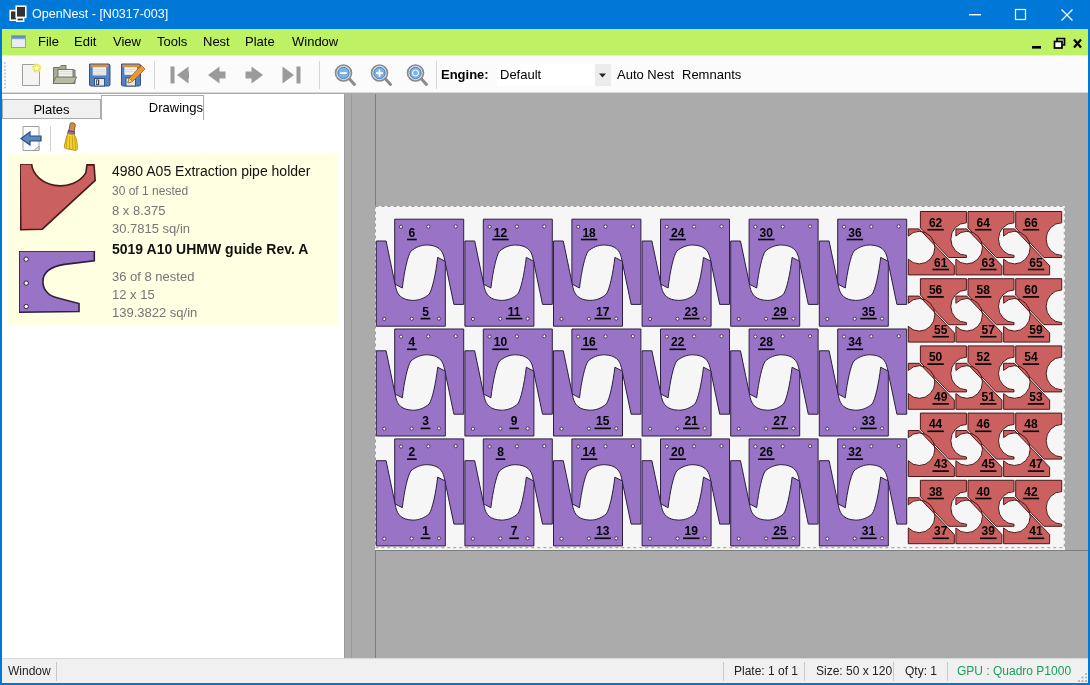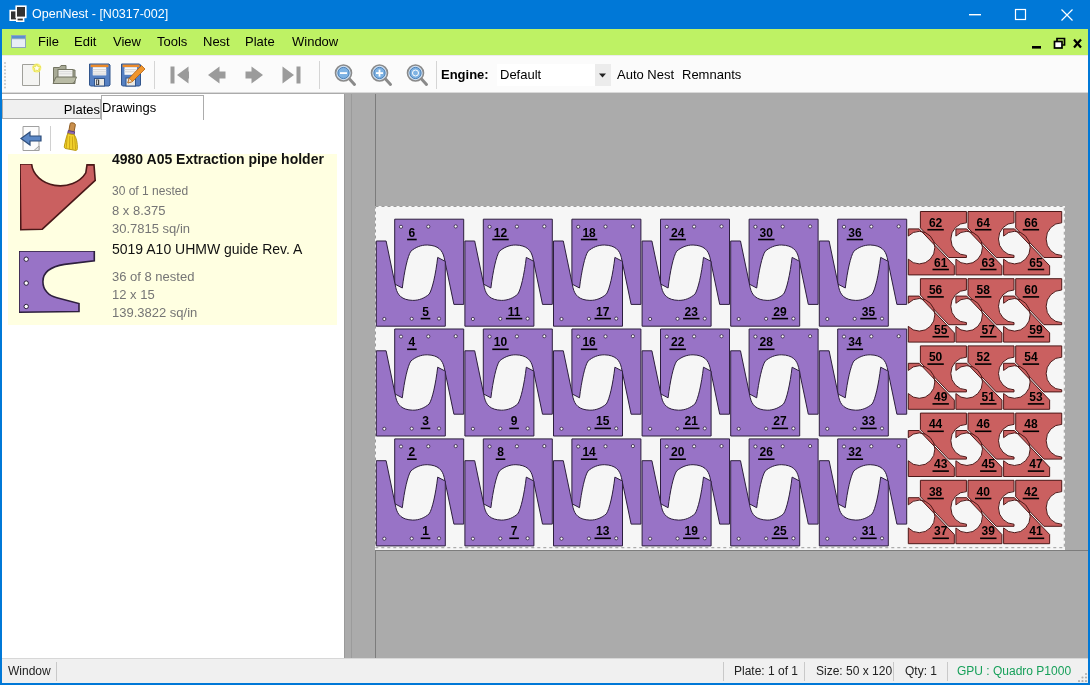--- a/index.html
+++ b/index.html
@@ -7,21 +7,21 @@
 .abs { position:absolute; }
 </style></head>
 <body>
 
 <div class="abs" style="left:0;top:0;width:1090px;height:29px;background:#0078d7">
   <svg class="abs" style="left:9px;top:5px" width="20" height="19" viewBox="0 0 20 19">
     <rect x="1.2" y="5.6" width="7.2" height="9.6" fill="#333" stroke="#fff" stroke-width="1.6"></rect>
     <rect x="7.2" y="1.2" width="9.6" height="11.2" fill="#333" stroke="#fff" stroke-width="1.6"></rect>
     <rect x="7.8" y="12.8" width="6.8" height="3.4" fill="#333" stroke="#fff" stroke-width="1.6"></rect>
   </svg>
-  <div class="abs" style="left:32px;top:0;height:29px;line-height:29px;color:#fff;font-size:12.5px">OpenNest - [N0317-002]</div>
+  <div class="abs" style="left:32px;top:0;height:29px;line-height:29px;color:#fff;font-size:12.5px">OpenNest - [N0317-003]</div>
   <svg class="abs" style="left:967px;top:0" width="16" height="29">
       <rect x="2" y="14" width="12" height="1.4" fill="#fff"></rect>
     </svg>
   <svg class="abs" style="left:1013px;top:0" width="16" height="29">
       <rect x="2.5" y="9.5" width="10" height="10" fill="none" stroke="#fff" stroke-width="1.2"></rect>
     </svg>
   <svg class="abs" style="left:1059px;top:0" width="16" height="29">
       <path d="M2.5,9.5 L13.5,20.5 M13.5,9.5 L2.5,20.5" stroke="#fff" stroke-width="1.2"></path>
     </svg>
 </div>
@@ -145,42 +145,42 @@
     <div class="abs" style="right:0;top:0;width:16px;height:22px;background:#ececec"></div>
     <svg class="abs" style="right:4px;top:8px" width="9" height="7">
         <path d="M1,1.5 L4.5,5.5 L8,1.5 Z" fill="#222"></path>
       </svg>
   </div>
   <div class="abs" style="left:617px;top:0;height:38px;line-height:37px;font-size:13px">Auto Nest</div>
   <div class="abs" style="left:682px;top:0;height:38px;line-height:37px;font-size:13px">Remnants</div>
 </div>
 
 <div class="abs" style="left:0;top:94px;width:345px;height:564px;background:#fff;border-right:1px solid #9a9a9a">
-  <div class="abs" style="left:2px;top:5px;width:99px;height:20px;background:#f0f0f0;border:1px solid #acacac;font-size:13px;text-align:right;line-height:19px">Plates</div>
-  <div class="abs" style="left:101px;top:1px;width:103px;height:25px;background:#fff;border:1px solid #acacac;border-bottom:none;font-size:13px;text-align:left;line-height:23px">Drawings</div>
+  <div class="abs" style="left:2px;top:5px;width:99px;height:20px;background:#f0f0f0;border:1px solid #acacac;font-size:13px;text-align:center;line-height:19px">Plates</div>
+  <div class="abs" style="left:101px;top:1px;width:103px;height:25px;background:#fff;border:1px solid #acacac;border-bottom:none;font-size:13px;text-align:right;line-height:23px">Drawings</div>
 
   <svg class="abs" style="left:17px;top:31px" width="28" height="27" viewBox="0 0 28 27">
     <path d="M6,1.5 H22 V25.5 H6 Z" fill="#fcfcfc" stroke="#a0a0a0"></path>
     <path d="M17,25.5 L22,21 V25.5 Z" fill="#e6e6e6" stroke="#a0a0a0"></path>
     <path d="M13,7 L4,13.5 L13,20 V16 H24 V11 H13 Z" fill="#5b87c5" stroke="#2d4d7b" stroke-width="1.2"></path>
   </svg>
   <div class="abs" style="left:50px;top:32px;width:1px;height:25px;background:#d0d0d0"></div>
   <svg class="abs" style="left:58px;top:28px" width="28" height="30" viewBox="0 0 28 30">
     <path d="M13.5,0.8 C16,0.8 17.5,1.6 17.3,3.2 L16,10 L10.8,9 L12,2.4 C12.2,1.2 12.5,0.8 13.5,0.8 Z" fill="#c98f4d" stroke="#8d5a20"></path>
     <path d="M10.3,8.6 L16.6,9.8 L16,13 L9.7,11.8 Z" fill="#8f6bb0" stroke="#5d3f7d"></path>
     <path d="M9.7,11.6 L16.2,12.8 C18.5,16 19.5,21 19.3,26.5 C19.3,28 18.5,28.6 17,28.3 L8,26.6 C6.5,26.3 6,25.5 6.4,24 C7.5,19 8.3,15 9.7,11.6 Z" fill="#f2d22c" stroke="#b89a10"></path>
     <path d="M9.3,13.5 L8.2,26 M11.8,14 L11.5,27 M14.3,14.4 L14.8,27.6 M16.6,13.5 L17.6,27.7" stroke="#c8a014" stroke-width="0.9" fill="none"></path>
   </svg>
 
   <div class="abs" style="left:8px;top:60px;width:329px;height:171px;background:#ffffe1"></div>
-  <div class="abs" style="left:112px;top:57px;font-size:14px;font-weight:bold;color:#111">4980 A05 Extraction pipe holder</div>
+  <div class="abs" style="left:112px;top:69px;font-size:14px;font-weight:normal;color:#111">4980 A05 Extraction pipe holder</div>
   <div class="abs" style="left:112px;top:90px;font-size:12px;color:#757575">30 of 1 nested</div>
   <div class="abs" style="left:112px;top:109px;font-size:13px;color:#757575">8 x 8.375</div>
   <div class="abs" style="left:112px;top:127px;font-size:13px;color:#757575">30.7815 sq/in</div>
-  <div class="abs" style="left:112px;top:147px;font-size:14px;font-weight:normal;color:#111">5019 A10 UHMW guide Rev. A</div>
+  <div class="abs" style="left:112px;top:147px;font-size:14px;font-weight:bold;color:#111">5019 A10 UHMW guide Rev. A</div>
   <div class="abs" style="left:112px;top:175px;font-size:13px;color:#757575">36 of 8 nested</div>
   <div class="abs" style="left:112px;top:193px;font-size:13px;color:#757575">12 x 15</div>
   <div class="abs" style="left:112px;top:211px;font-size:13px;color:#757575">139.3822 sq/in</div>
 </div>
 <svg width="78" height="69" viewBox="0 0 78 69" style="position:absolute;left:20px;top:164px">
     <path d="M0.0,0.0 L11.6,0.0 A28.7,23.8 0 0 0 65.8,8.8 L67.0,0.8 L74.0,0.9 L75.2,16.4 L22.3,65.2 L0.8,65.7 Z" fill="#ca6060" stroke="#4a1818" stroke-width="1.6"></path>
   </svg>
 <svg width="78" height="63" viewBox="0 0 78 63" style="position:absolute;left:19px;top:251px">
     <path d="M0,0 L75.3,0 L75.3,9.9 L45.5,13.4 C31.1,15.8 23.9,21.5 23.9,30.4 C23.9,38.8 29.6,45.0 37.9,46.7 L60.0,52.6 L60.0,60.5 L0,61.3 Z" fill="#9873c6" stroke="#2d1f3e" stroke-width="1.6"></path>
     <circle cx="7.2" cy="8.2" r="2.2" fill="#fff" stroke="#2d1f3e" stroke-width="1"></circle>

